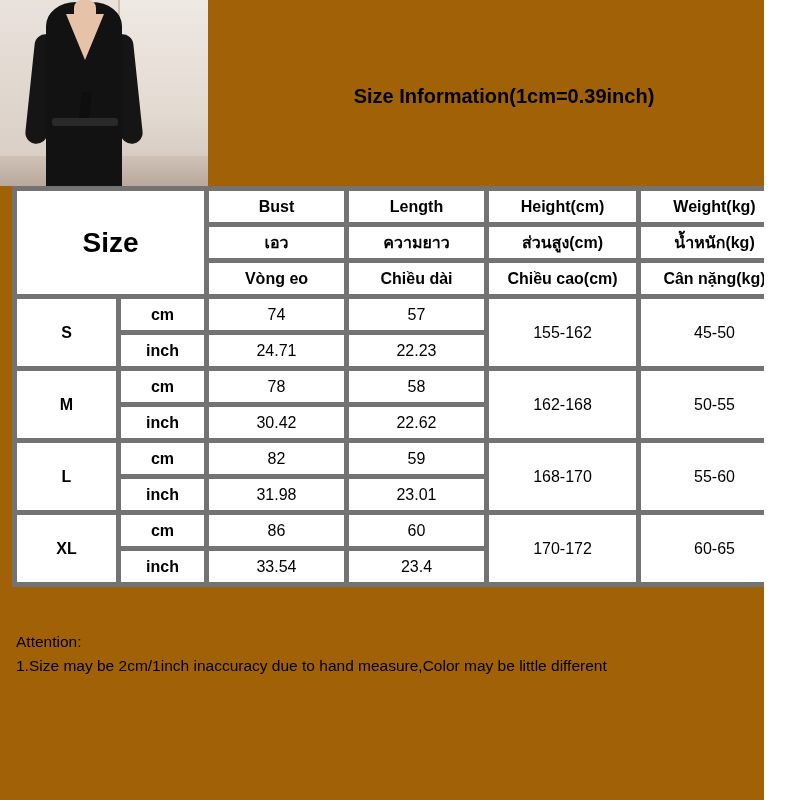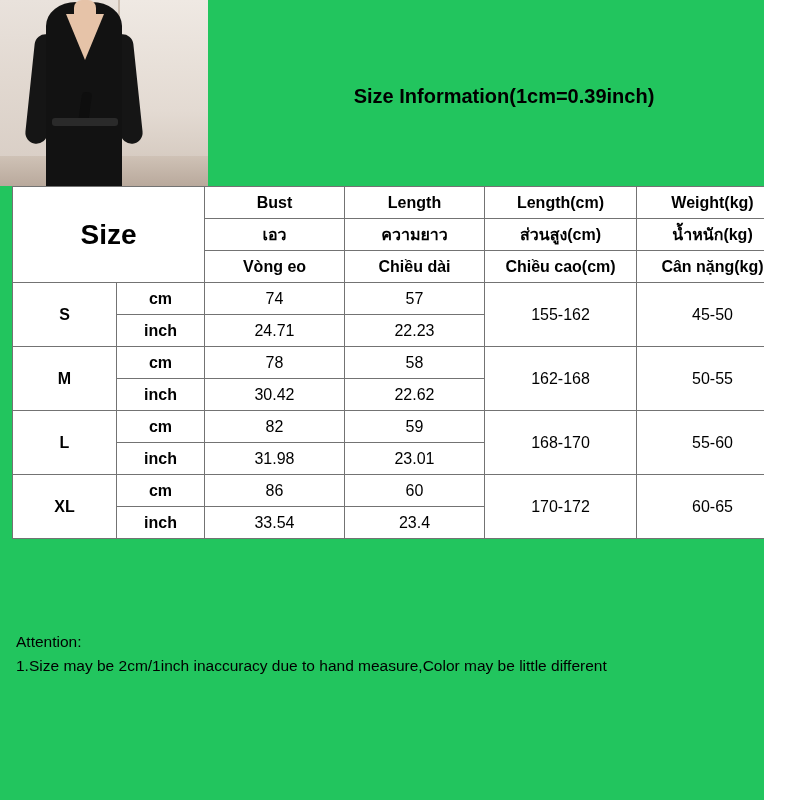--- a/index.html
+++ b/index.html
@@ -8,21 +8,21 @@
     background: #ffffff;
   }
   body {
     font-family: "Liberation Sans", sans-serif;
     color: #000000;
   }
   #page {
     position: relative;
     width: 764px;
     height: 800px;
-    background: #22c55e;
+    background: #a16207;
     overflow: hidden;
   }
 
   
   .header-area {
     position: absolute;
     left: 0;
     top: 0;
     width: 800px;
     height: 186px;
@@ -129,21 +129,21 @@
     left: 12px;
     top: 186px;
     width: 776px;
   }
   table.size-table {
     border-collapse: collapse;
     width: 776px;
     table-layout: fixed;
   }
   table.size-table td {
-    border: 1px solid #737373;
+    border: 5px solid #737373;
     text-align: center;
     font-size: 16px;
     padding: 0;
     height: 31px;
     background: #ffffff;
   }
   .col-size   { width: 104px; }
   .col-unit   { width: 88px; }
   .col-bust   { width: 140px; }
   .col-length { width: 140px; }
@@ -215,21 +215,21 @@
         <col class="col-weight">
       </colgroup>
       <tbody>
 
         <tr>
           <td rowspan="3" colspan="2">
             <span class="size-word">Size</span>
           </td>
           <td class="hdr">Bust</td>
           <td class="hdr">Length</td>
-          <td class="hdr">Length(cm)</td>
+          <td class="hdr">Height(cm)</td>
           <td class="hdr">Weight(kg)</td>
         </tr>
 
         <tr>
           <td class="hdr-sub">เอว</td>
           <td class="hdr-sub">ความยาว</td>
           <td class="hdr-sub">ส่วนสูง(cm)</td>
           <td class="hdr-sub">น้ำหนัก(kg)</td>
         </tr>
 

